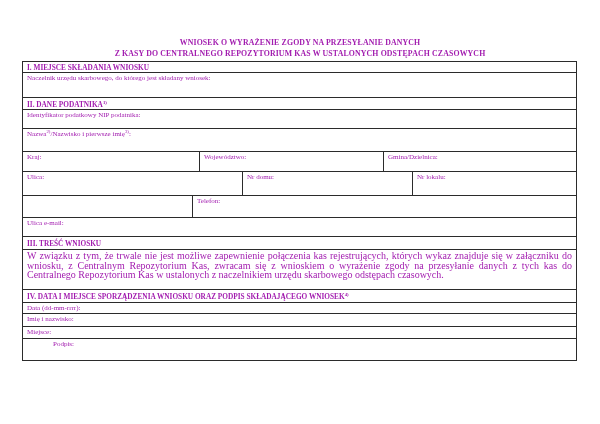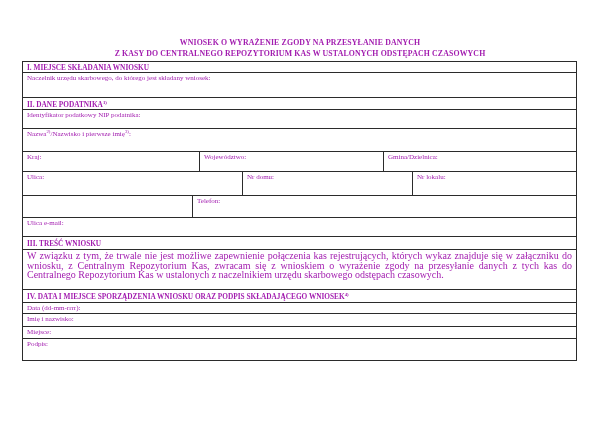--- a/index.html
+++ b/index.html
@@ -25,21 +25,21 @@
     border:1px solid #2b2b2b;
     box-sizing:border-box;
     background:#fff;
   }
   .row {
     display:flex;
     box-sizing:border-box;
     border-bottom:1px solid #2b2b2b;
     align-items:stretch;
   }
-  .row:last-child { border-bottom:none; }
+  .row:last-child { border-bottom:none;margin-left:26px; }
   .cell {
     display:flex;
     flex-direction:column;
     box-sizing:border-box;
     padding:1px 3px 0 4px;
     border-right:1px solid #2b2b2b;
     overflow:hidden;
   }
   .cell:last-child { border-right:none; }
   .cell.grow { flex:1; }

